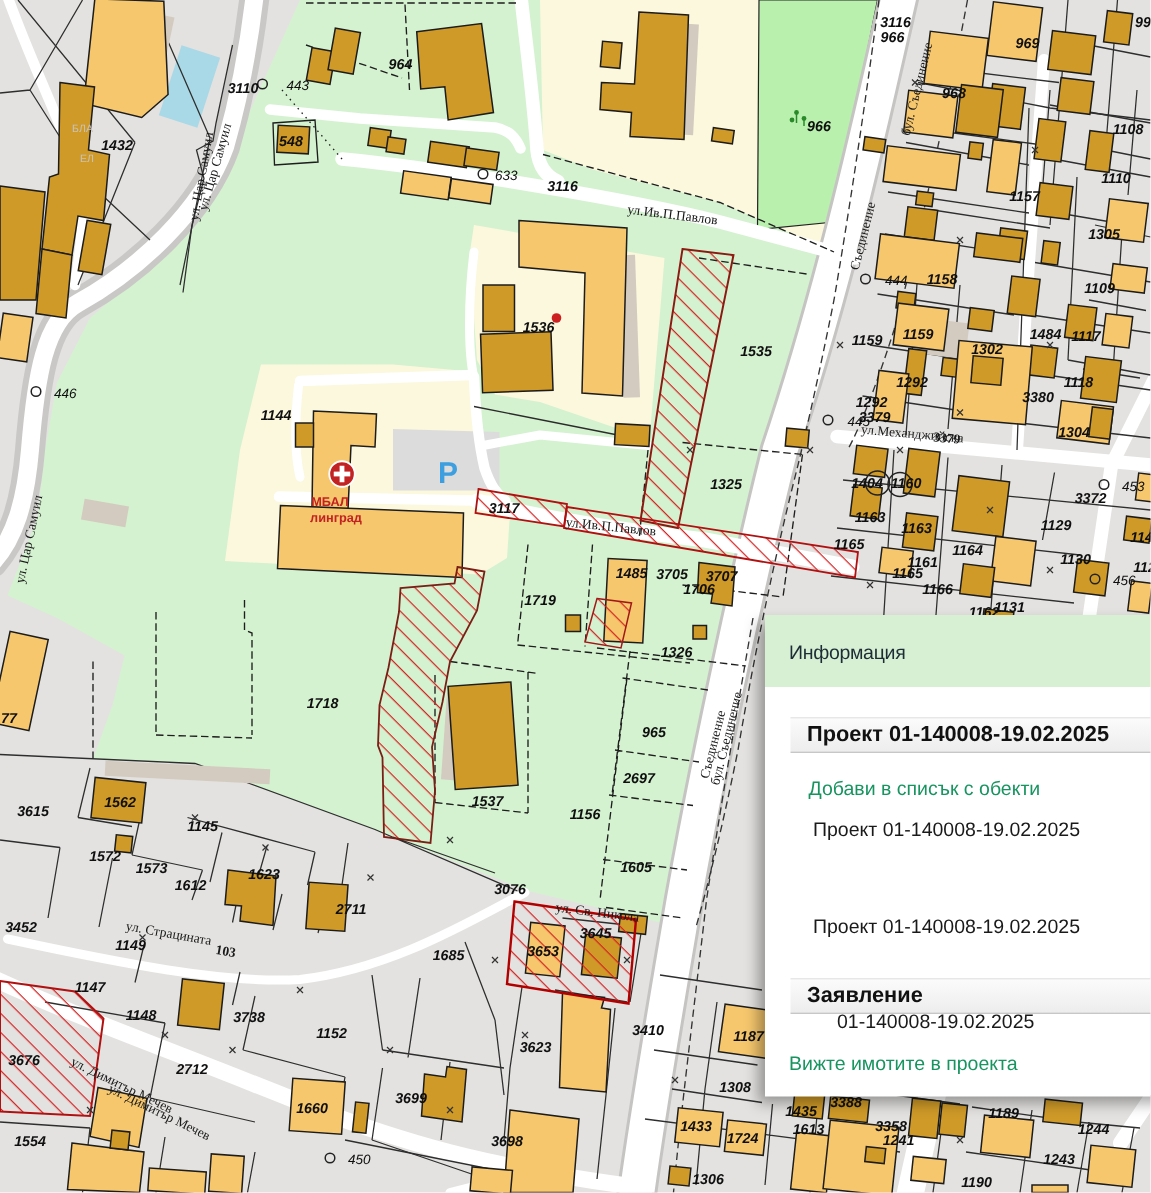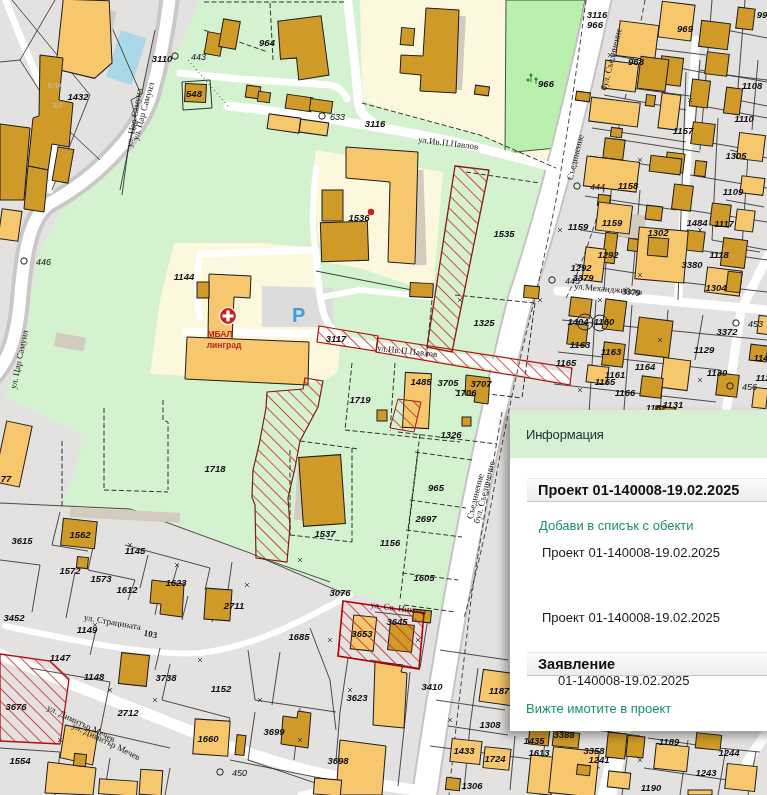--- a/index.html
+++ b/index.html
@@ -496,15 +496,15 @@
 </g>
 </svg>
 <div id="panel">
  <div id="phead">Информация</div>
  <div class="band" style="top:68px;">Проект 01-140008-19.02.2025</div>
  <div class="plink" style="left:29px;top:108px;">Добави в списък с обекти</div>
  <div class="ptxt" style="left:32px;top:135px;">Проект 01-140008-19.02.2025</div>
  <div class="ptxt" style="left:32px;top:200px;">Проект 01-140008-19.02.2025</div>
  <div class="band" style="top:226px;margin-top:16px;">Заявление</div>
  <div class="ptxt" style="left:32px;top:263px;margin-left:16px;">01-140008-19.02.2025</div>
- <div class="plink" style="left:16px;top:291px;">Вижте имотите в проект</div>
+ <div class="plink" style="left:16px;top:291px;">Вижте имотите в проекта</div>
 </div>
 </div>
 
 </body></html>

